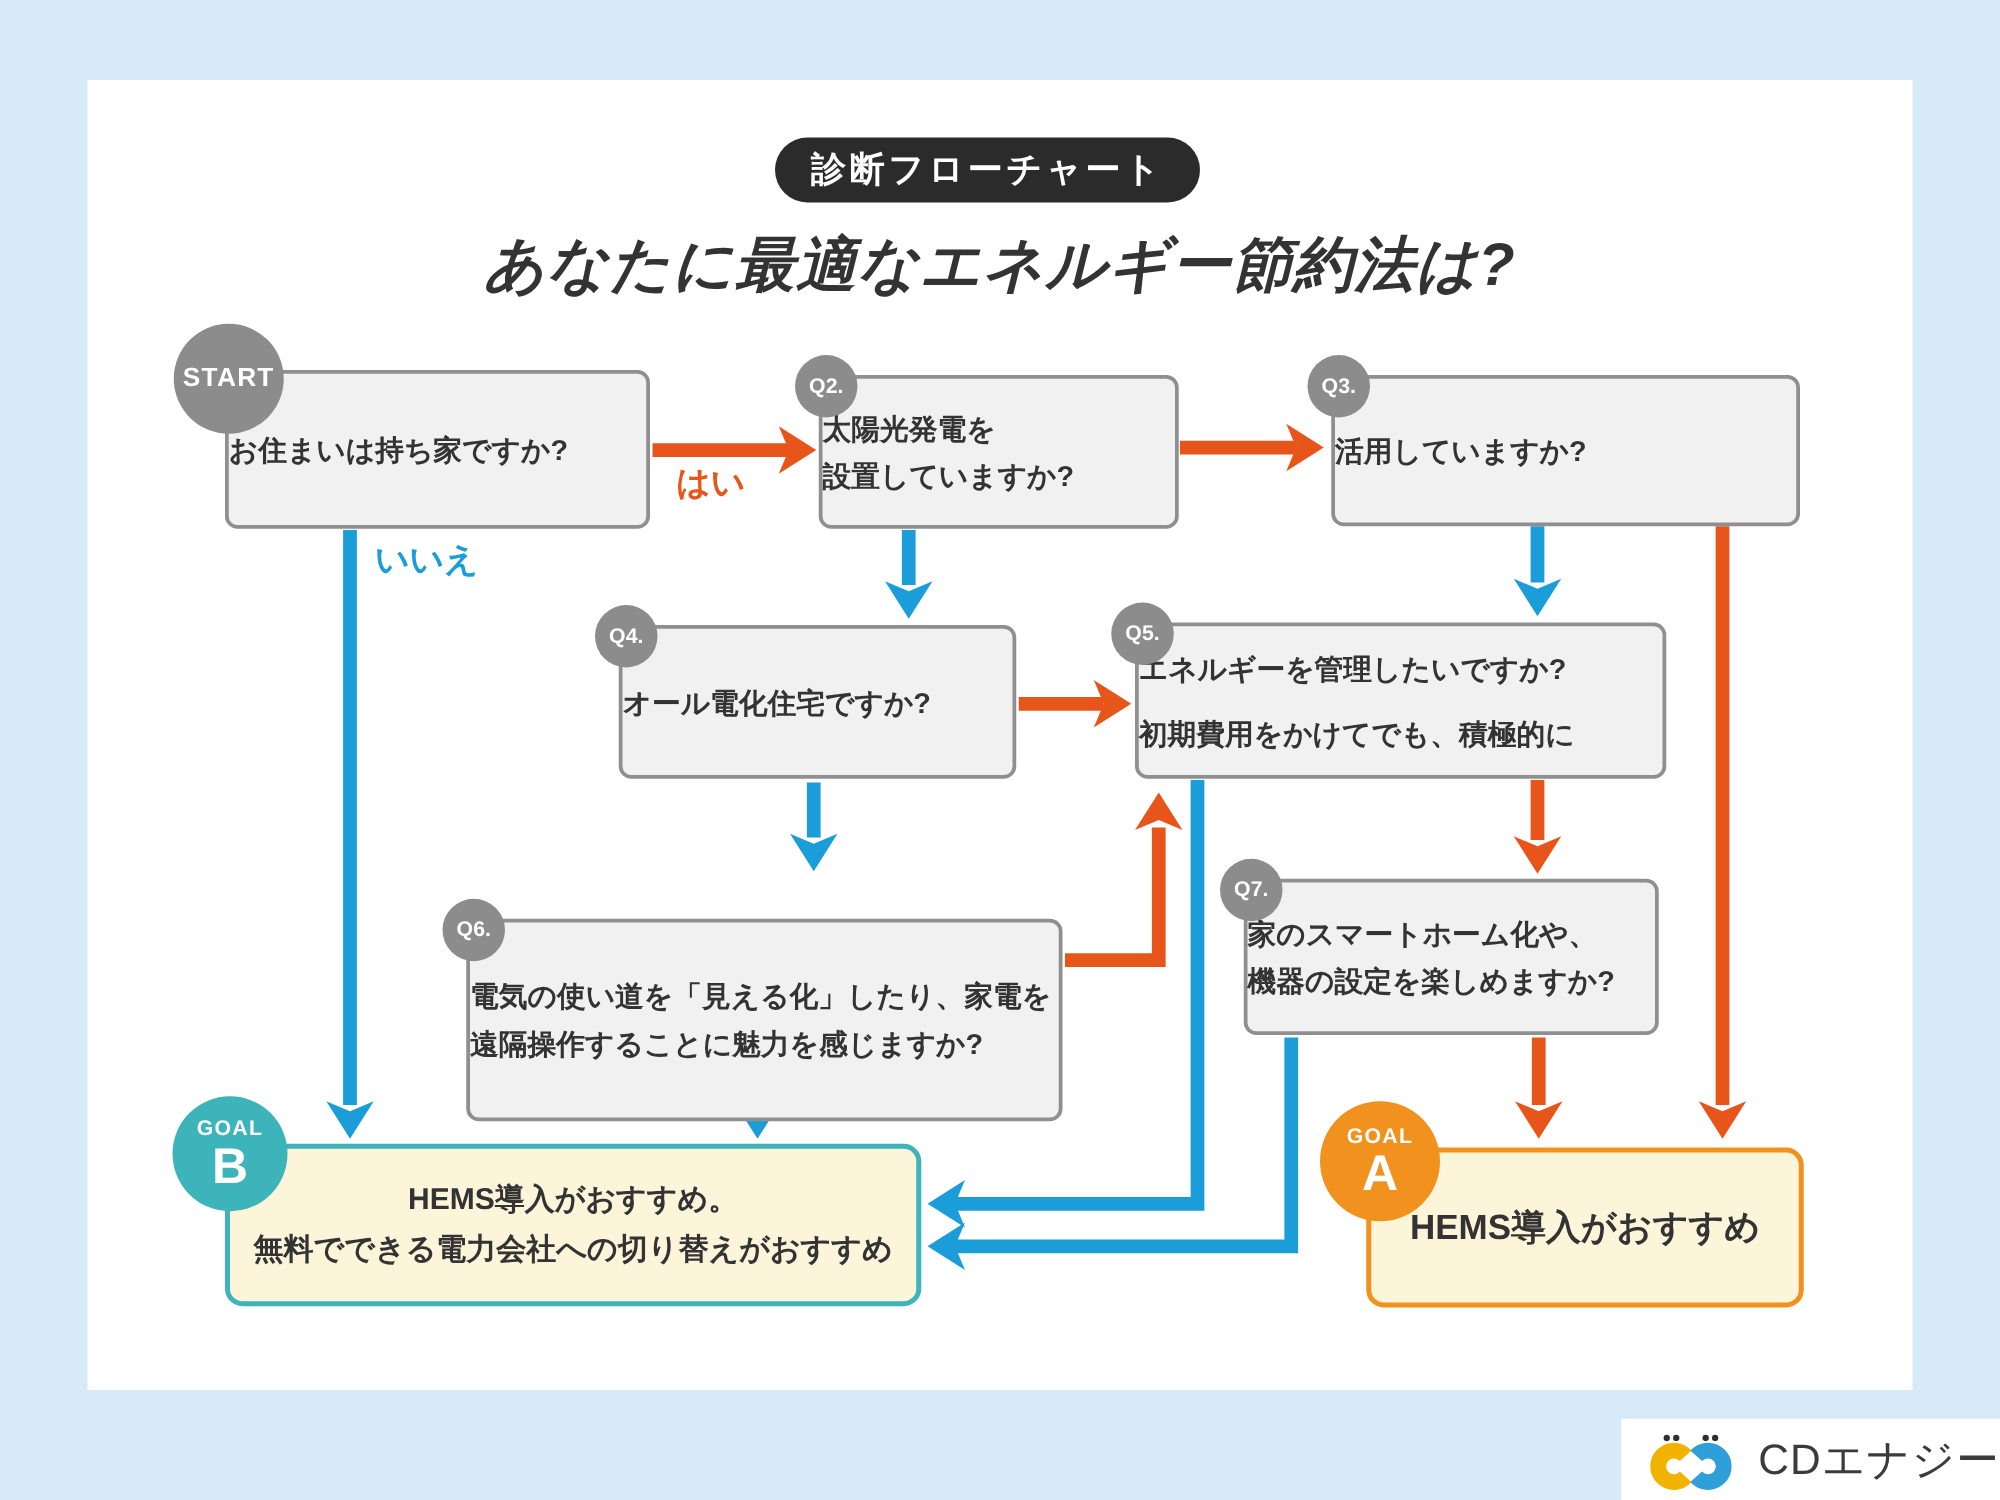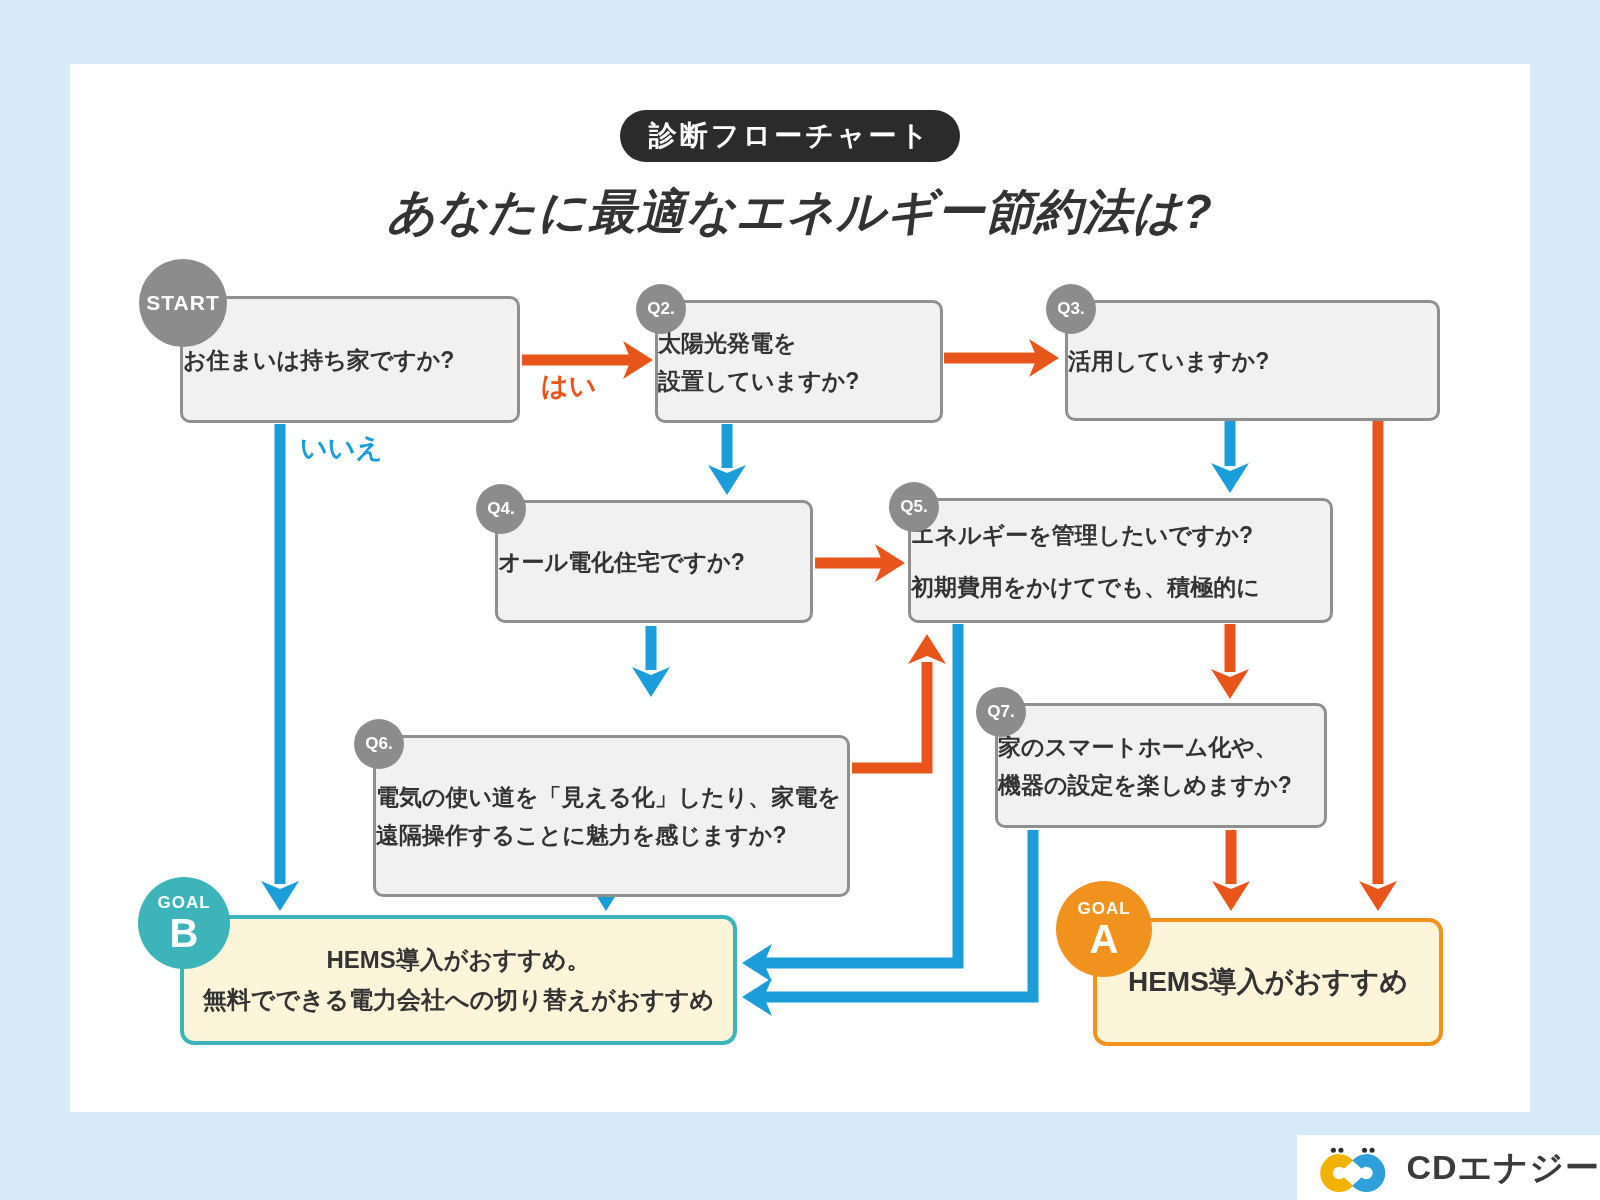--- a/index.html
+++ b/index.html
@@ -47,21 +47,21 @@
   #goal-a .goal-badge{width:96px;height:96px;left:-41px;top:-41px;background:var(--goalOrange,#F2921E);}
   .g-top{font-size:17px;letter-spacing:1px;margin-bottom:2px;}
   .g-letter{font-size:40px;}
 
   .edge-label{position:absolute;font-size:27px;font-weight:800;}
   #label-yes{left:541px;top:368px;color:var(--orange,#E8551A);}
   #label-no{left:300px;top:430px;color:var(--blue,#1B9DD9);}
 
   #logo-box{position:absolute;left:1297px;top:1135px;width:303px;height:65px;background:#fff;
             display:flex;align-items:center;gap:10px;padding-left:12px;box-sizing:border-box;}
-  #logo-text{font-size:34px;font-weight:700;color:#3B3B3B;letter-spacing:1px;white-space:nowrap;}
+  #logo-text{font-size:34px;font-weight:400;color:#3B3B3B;letter-spacing:1px;white-space:nowrap;}
 </style>
 </head>
 <body>
 
 <div id="canvas">
   <div id="card"></div>
 
   <svg id="flow-svg" viewBox="0 0 1600 1200">
 
     <path class="stroke-o" d="M522 360 H632"></path>

